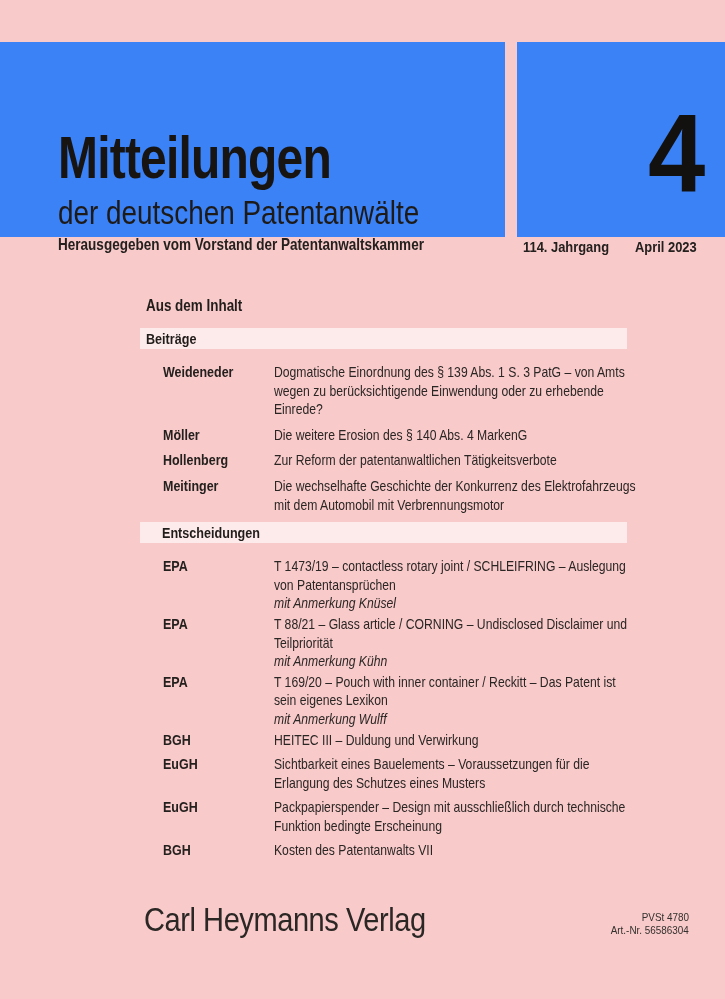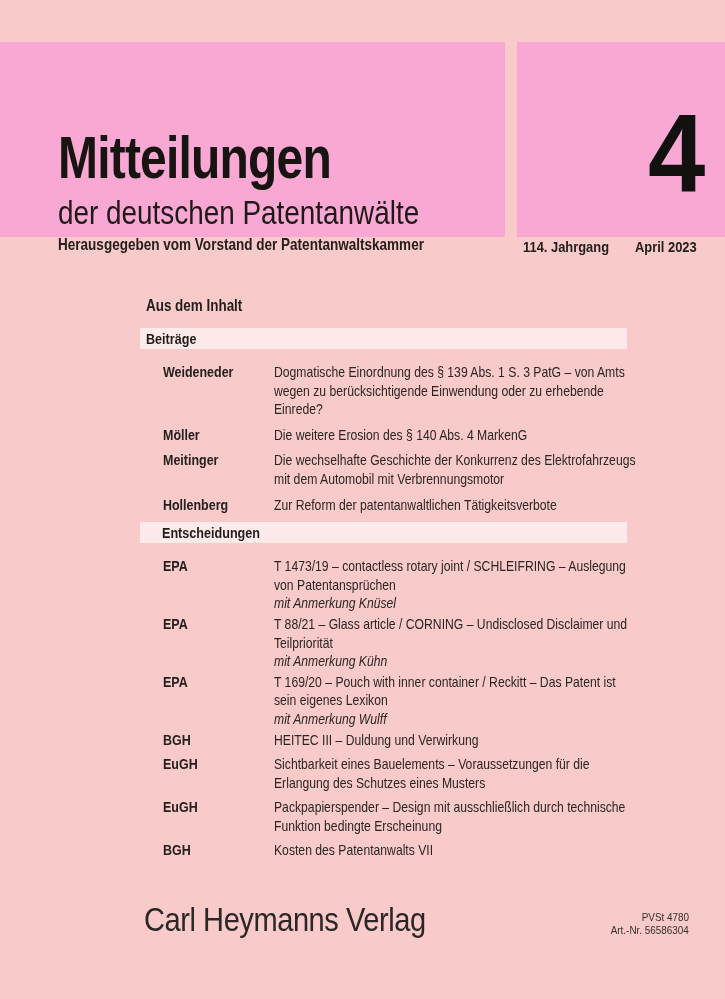--- a/index.html
+++ b/index.html
@@ -11,21 +11,21 @@
     overflow: hidden;
   }
   .page { position: relative; width: 725px; height: 999px; }
 
   
   .cx  { display: block; transform: scaleX(0.84); transform-origin: 0 50%; white-space: nowrap; }
   .cxi { display: inline-block; transform: scaleX(0.84); transform-origin: 0 50%; white-space: nowrap; }
   .cxr { display: inline-block; transform: scaleX(0.86); transform-origin: 100% 50%; white-space: nowrap; }
 
   
-  .panel { position: absolute; top: 42px; height: 195px; background: #f9a8d4; }
+  .panel { position: absolute; top: 42px; height: 195px; background: #3b82f6; }
   .panel-left  { left: 0; width: 505px; }
   .panel-right { left: 517px; width: 208px; }
 
   .journal-title {
     position: absolute; left: 58px; top: 86px;
     font-size: 60px; line-height: 60px; font-weight: 700;
     color: #171412; letter-spacing: -1px;
     transform: scaleX(0.80); transform-origin: 0 0; white-space: nowrap;
   }
   .journal-subtitle {
@@ -132,34 +132,34 @@
       <div class="author">
           <span class="cx">Möller</span>
         </div>
       <div class="desc">
         <span class="cx">Die weitere Erosion des § 140 Abs. 4 MarkenG</span>
       </div>
     </div>
 
     <div class="entry">
       <div class="author">
+          <span class="cx">Hollenberg</span>
+        </div>
+      <div class="desc">
+        <span class="cx">Zur Reform der patentanwaltlichen Tätigkeitsverbote</span>
+      </div>
+    </div>
+
+    <div class="entry">
+      <div class="author">
           <span class="cx">Meitinger</span>
         </div>
       <div class="desc">
         <span class="cx">Die wechselhafte Geschichte der Konkurrenz des Elektrofahrzeugs</span>
         <span class="cx">mit dem Automobil mit Verbrennungsmotor</span>
-      </div>
-    </div>
-
-    <div class="entry">
-      <div class="author">
-          <span class="cx">Hollenberg</span>
-        </div>
-      <div class="desc">
-        <span class="cx">Zur Reform der patentanwaltlichen Tätigkeitsverbote</span>
       </div>
     </div>
 
     <div class="section-band band-gap"><span class="cxi">Entscheidungen</span></div>
 
     <div class="entry tight">
       <div class="author">
           <span class="cx">EPA</span>
         </div>
       <div class="desc">

